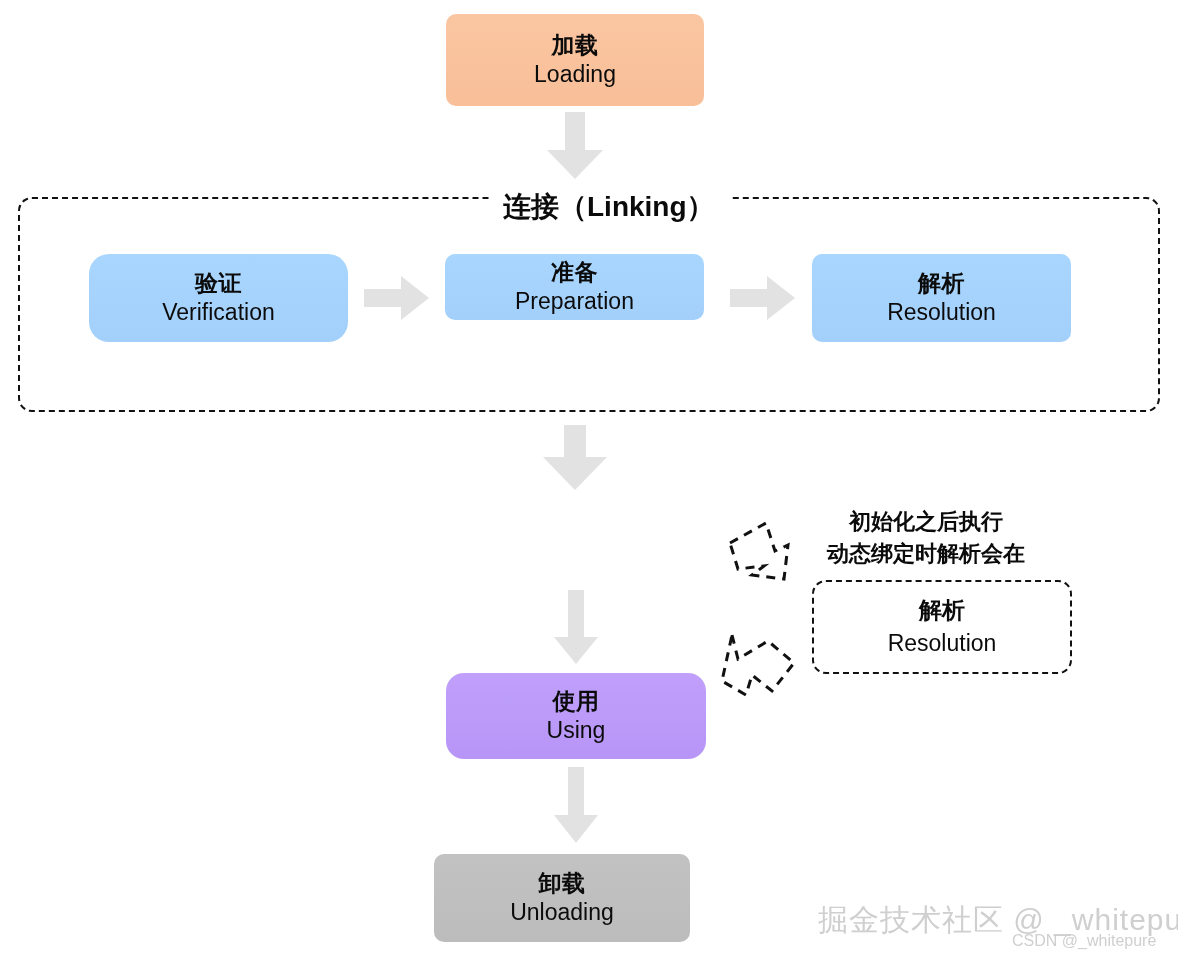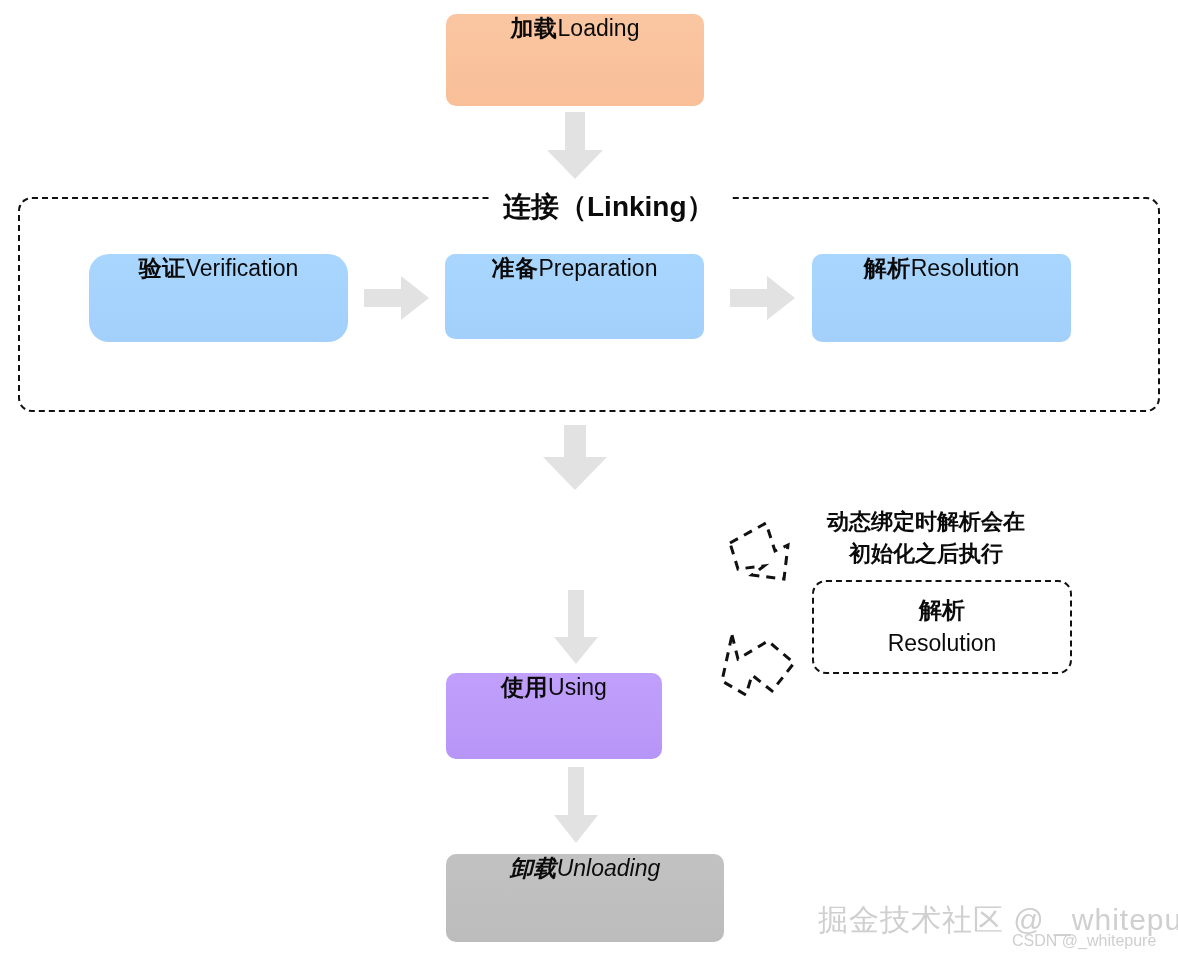--- a/index.html
+++ b/index.html
@@ -18,22 +18,22 @@
     height: 958px;
     background: #ffffff;
     overflow: hidden;
   }
 
   
   .stage-box {
     position: absolute;
     border-radius: 10px;
     display: flex;
-    flex-direction: row;
-    align-items: flex-start;
+    flex-direction: column;
+    align-items: center;
     justify-content: center;
     line-height: 1.28;
     box-sizing: border-box;
   }
   .stage-box .cn {
     font-size: 23px;
     font-weight: 700;
     letter-spacing: 0.5px;
     color: #0b0b0b;
   }
@@ -146,21 +146,21 @@
     <span class="cn">验证</span>
     <span class="en">Verification</span>
   </div>
 
   <div class="arrow" style="left:364px; top:276px;">
     <svg width="66" height="45" viewBox="0 0 66 45">
       <polygon points="0,13 37,13 37,0 65,22 37,44 37,31 0,31" fill="#e2e2e2"></polygon>
     </svg>
   </div>
 
-  <div class="stage-box box-blue" style="left:445px; top:254px; width:259px; height:85px;">
+  <div class="stage-box box-blue" style="left:445px; top:254px; width:259px; height:66px;">
     <span class="cn">准备</span>
     <span class="en">Preparation</span>
   </div>
 
   <div class="arrow" style="left:730px; top:276px;">
     <svg width="66" height="45" viewBox="0 0 66 45">
       <polygon points="0,13 37,13 37,0 65,22 37,44 37,31 0,31" fill="#e2e2e2"></polygon>
     </svg>
   </div>
 
@@ -175,39 +175,39 @@
     </svg>
   </div>
 
 
   <div class="arrow" style="left:553px; top:590px;">
     <svg width="46" height="75" viewBox="0 0 46 75">
       <polygon points="15,0 31,0 31,47 45,47 23,74 1,47 15,47" fill="#e2e2e2"></polygon>
     </svg>
   </div>
 
-  <div class="stage-box box-using" style="left:446px; top:673px; width:216px; height:86px;">
+  <div class="stage-box box-using" style="left:446px; top:673px; width:260px; height:86px;border-radius:18px;">
     <span class="cn">使用</span>
     <span class="en">Using</span>
   </div>
 
   <div class="arrow" style="left:553px; top:767px;">
     <svg width="46" height="77" viewBox="0 0 46 77">
       <polygon points="15,0 31,0 31,48 45,48 23,76 1,48 15,48" fill="#e2e2e2"></polygon>
     </svg>
   </div>
 
-  <div class="stage-box box-unloading" style="left:446px; top:854px; width:278px; height:88px;font-style:italic;">
+  <div class="stage-box box-unloading" style="left:434px; top:854px; width:256px; height:88px;">
     <span class="cn">卸载</span>
     <span class="en">Unloading</span>
   </div>
 
   <div class="annotation" style="left:827px; top:506px;">
+    <div>初始化之后执行</div>
     <div>动态绑定时解析会在</div>
-    <div>初始化之后执行</div>
   </div>
 
   <div class="arrow" style="left:722px; top:521px;">
     <svg width="80" height="78" viewBox="0 0 80 78">
       <polygon points="8,22 44,2 53,30 66,24 62,58 30,54 42,45 16,48" fill="none" stroke="#111111" stroke-width="3" stroke-dasharray="9,7" stroke-linejoin="miter"></polygon>
     </svg>
   </div>
 
   <div class="arrow" style="left:710px; top:633px;">
     <svg width="92" height="70" viewBox="0 0 92 70">

